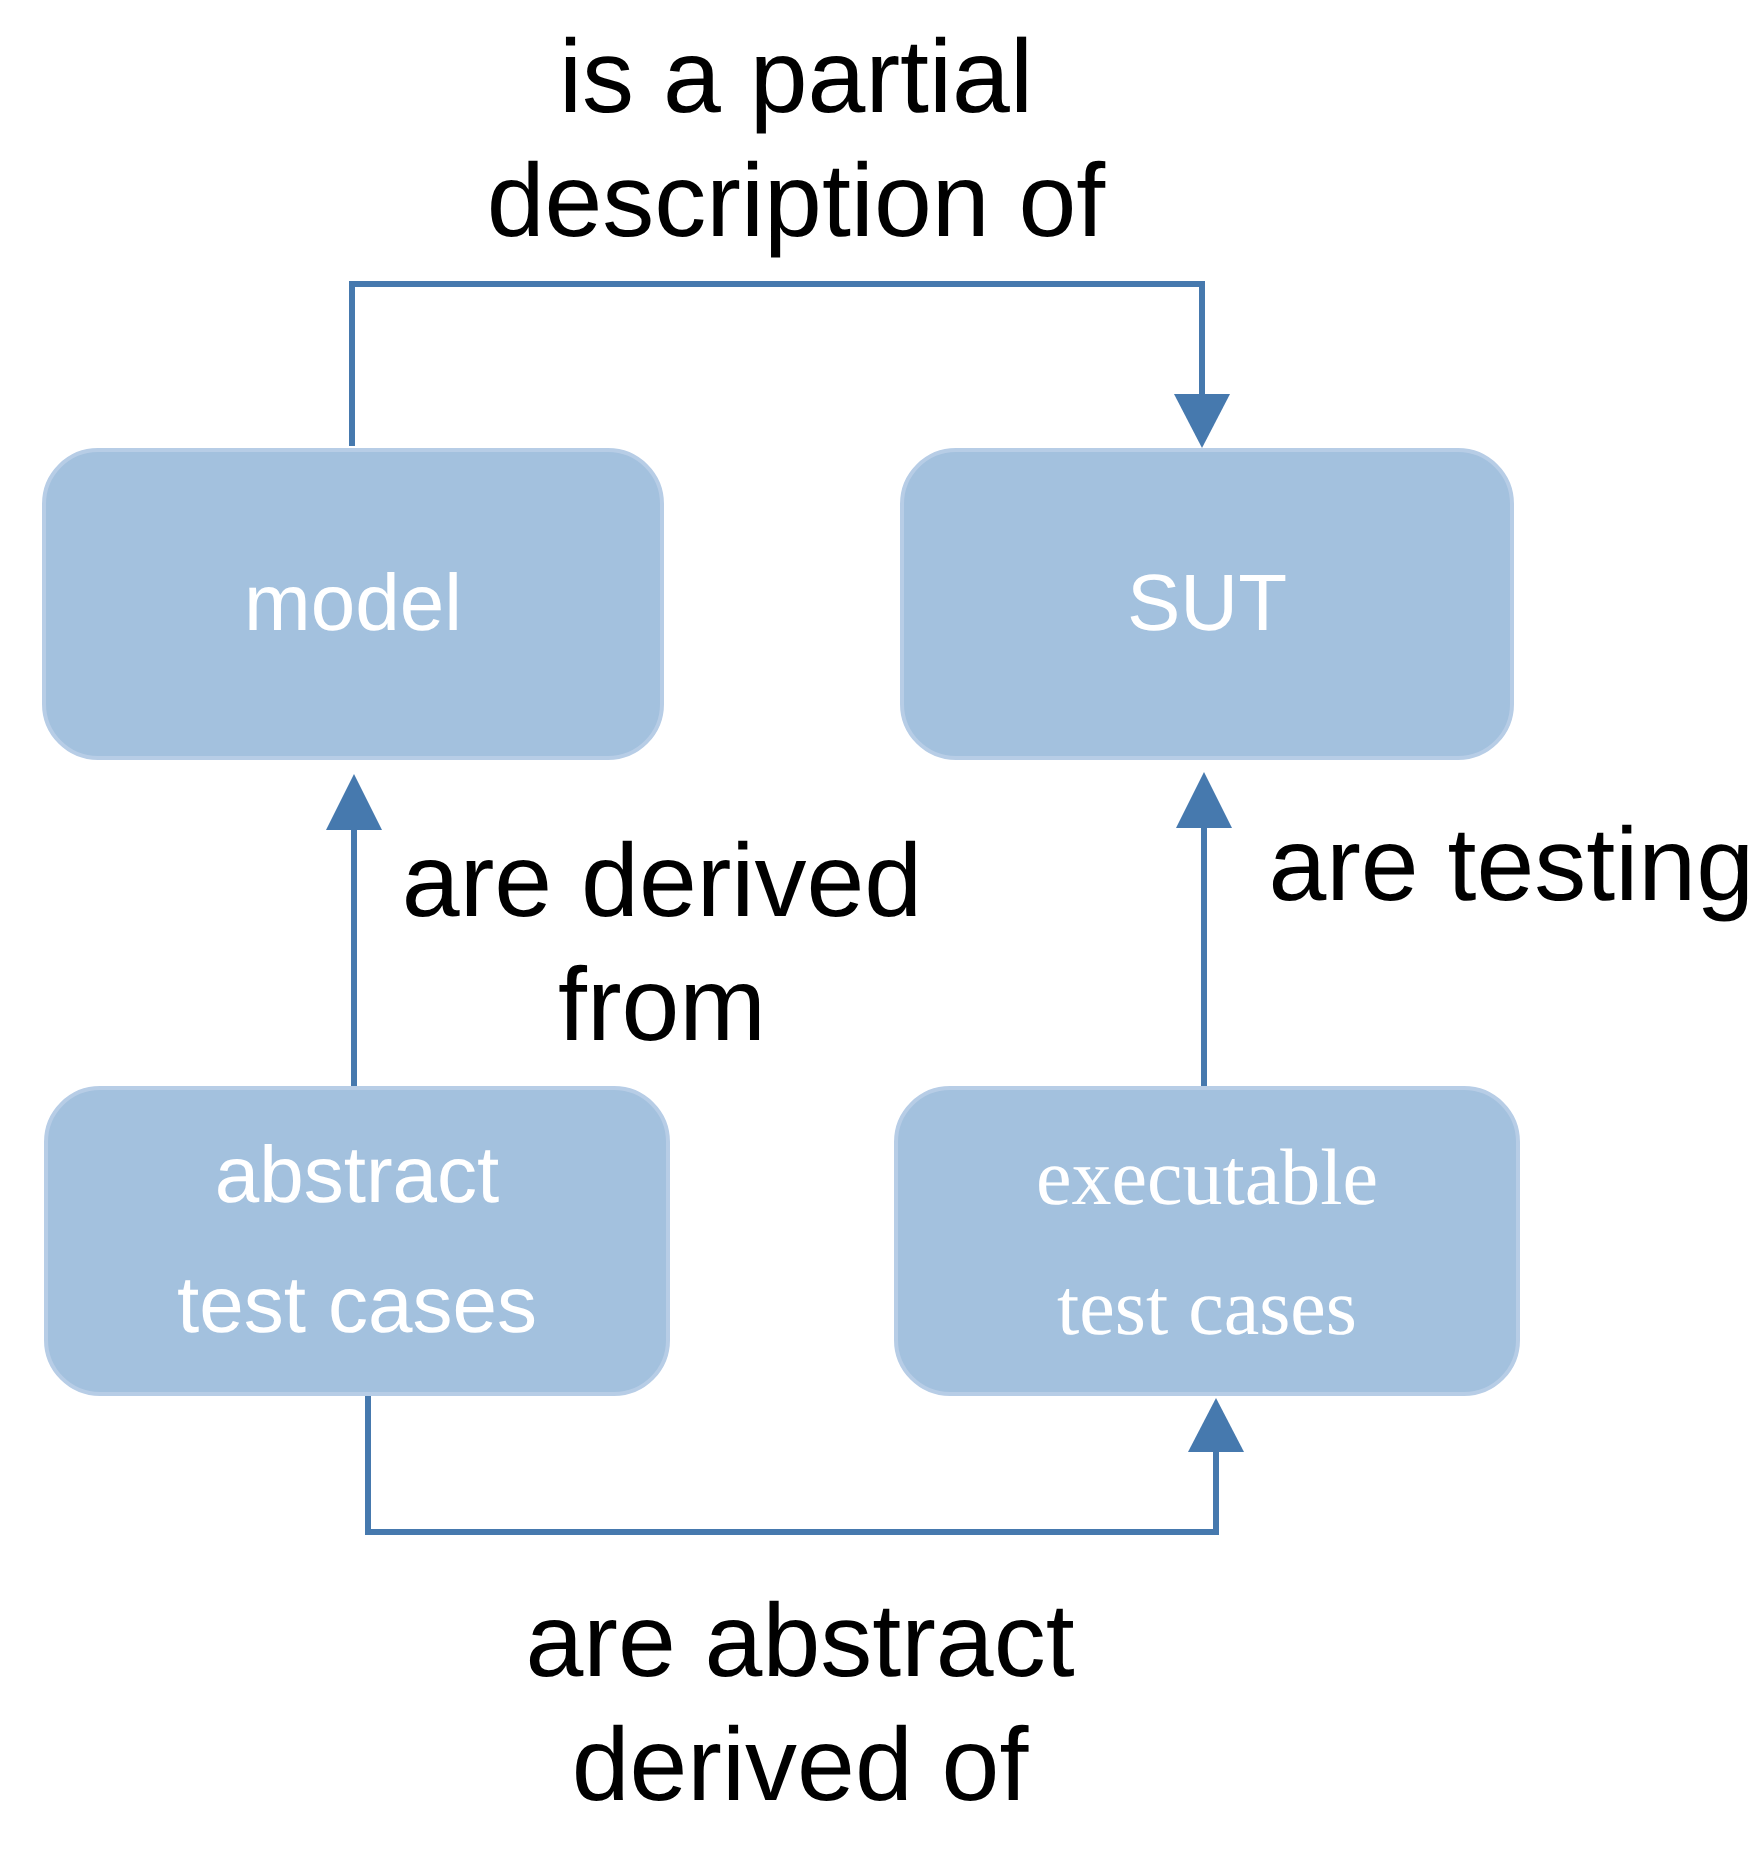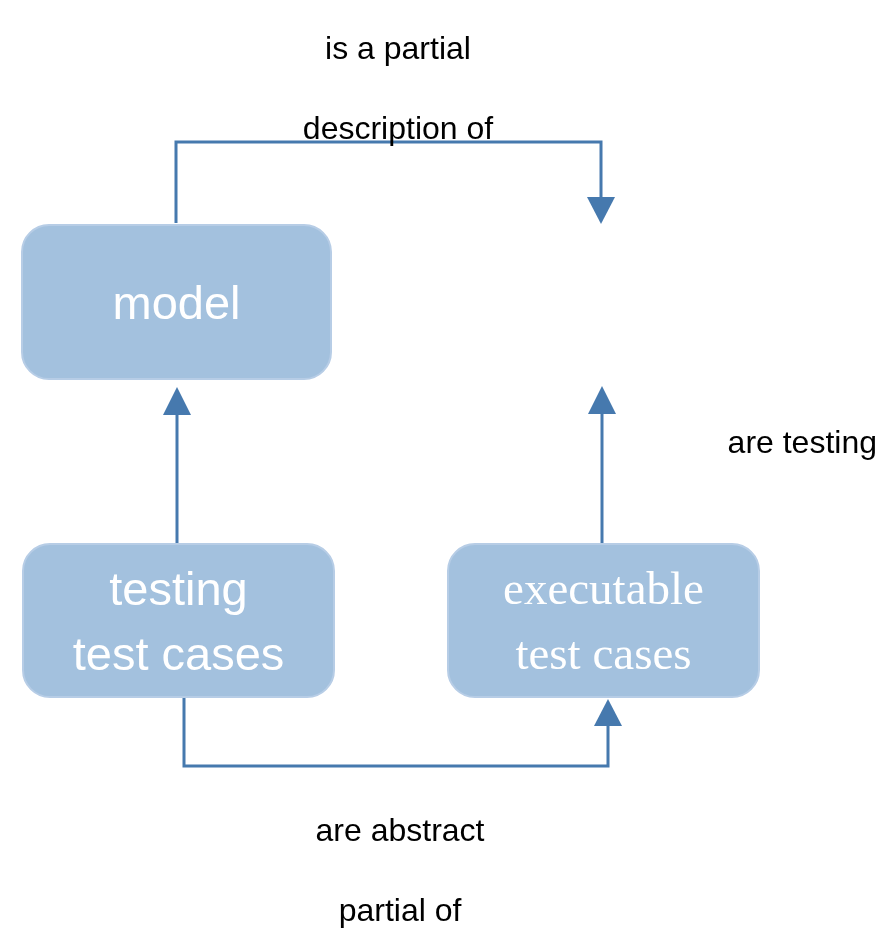--- a/index.html
+++ b/index.html
@@ -42,33 +42,33 @@
     position: absolute;
     background: var(--node-fill);
     border: 2px solid var(--node-border);
     border-radius: 28px;
     box-sizing: border-box;
     display: flex;
     align-items: center;
     justify-content: center;
     text-align: center;
     color: var(--node-text);
-    font-size: 47px;
+    font-size: 40px;
     line-height: 65px;
     white-space: pre-line;
   }
   .node-model      { left: 21px;  top: 224px; width: 311px; height: 156px; }
   .node-sut        { left: 450px; top: 224px; width: 307px; height: 156px; }
   .node-abstract   { left: 22px;  top: 543px; width: 313px; height: 155px; }
   .node-executable { left: 447px; top: 543px; width: 313px; height: 155px; font-family: Liberation Serif, serif; }
   .edge-label {
     position: absolute;
     color: var(--label-text);
-    font-size: 32px;
-    line-height: 80px;
+    font-size: 52px;
+    line-height: 62px;
     text-align: center;
     white-space: pre-line;
   }
   .label-top       { left: 218px; top: 8px;   width: 360px; }
   .label-derived   { left: 181px; top: 410px; width: 300px; }
   .label-testing   { left: 627px; top: 402px; width: 250px; text-align: right; }
   .label-abstractv { left: 250px; top: 790px; width: 300px; }
 </style>
 </head>
 <body>
@@ -87,33 +87,38 @@
     <polygon class="arrow-head" points="602,386 588,414 616,414"></polygon>
 
     <polyline class="edge-line" points="184,698 184,766 608,766 608,726"></polyline>
     <polygon class="arrow-head" points="608,699 594,726 622,726"></polygon>
   </svg>
 
   <div class="node node-model">
     <span>model</span>
   </div>
 
+  <div class="node node-sut">
+    <span>SUT</span>
+  </div>
 
   <div class="node node-abstract">
-    <span>testing
+    <span>abstract
 test cases</span>
   </div>
 
   <div class="node node-executable">
     <span>executable
 test cases</span>
   </div>
 
   <div class="edge-label label-top">is a partial
 description of</div>
 
+  <div class="edge-label label-derived">are derived
+from</div>
 
   <div class="edge-label label-testing">are testing</div>
 
   <div class="edge-label label-abstractv">are abstract
-partial of</div>
+derived of</div>
 
 </div>
 
 </body></html>

